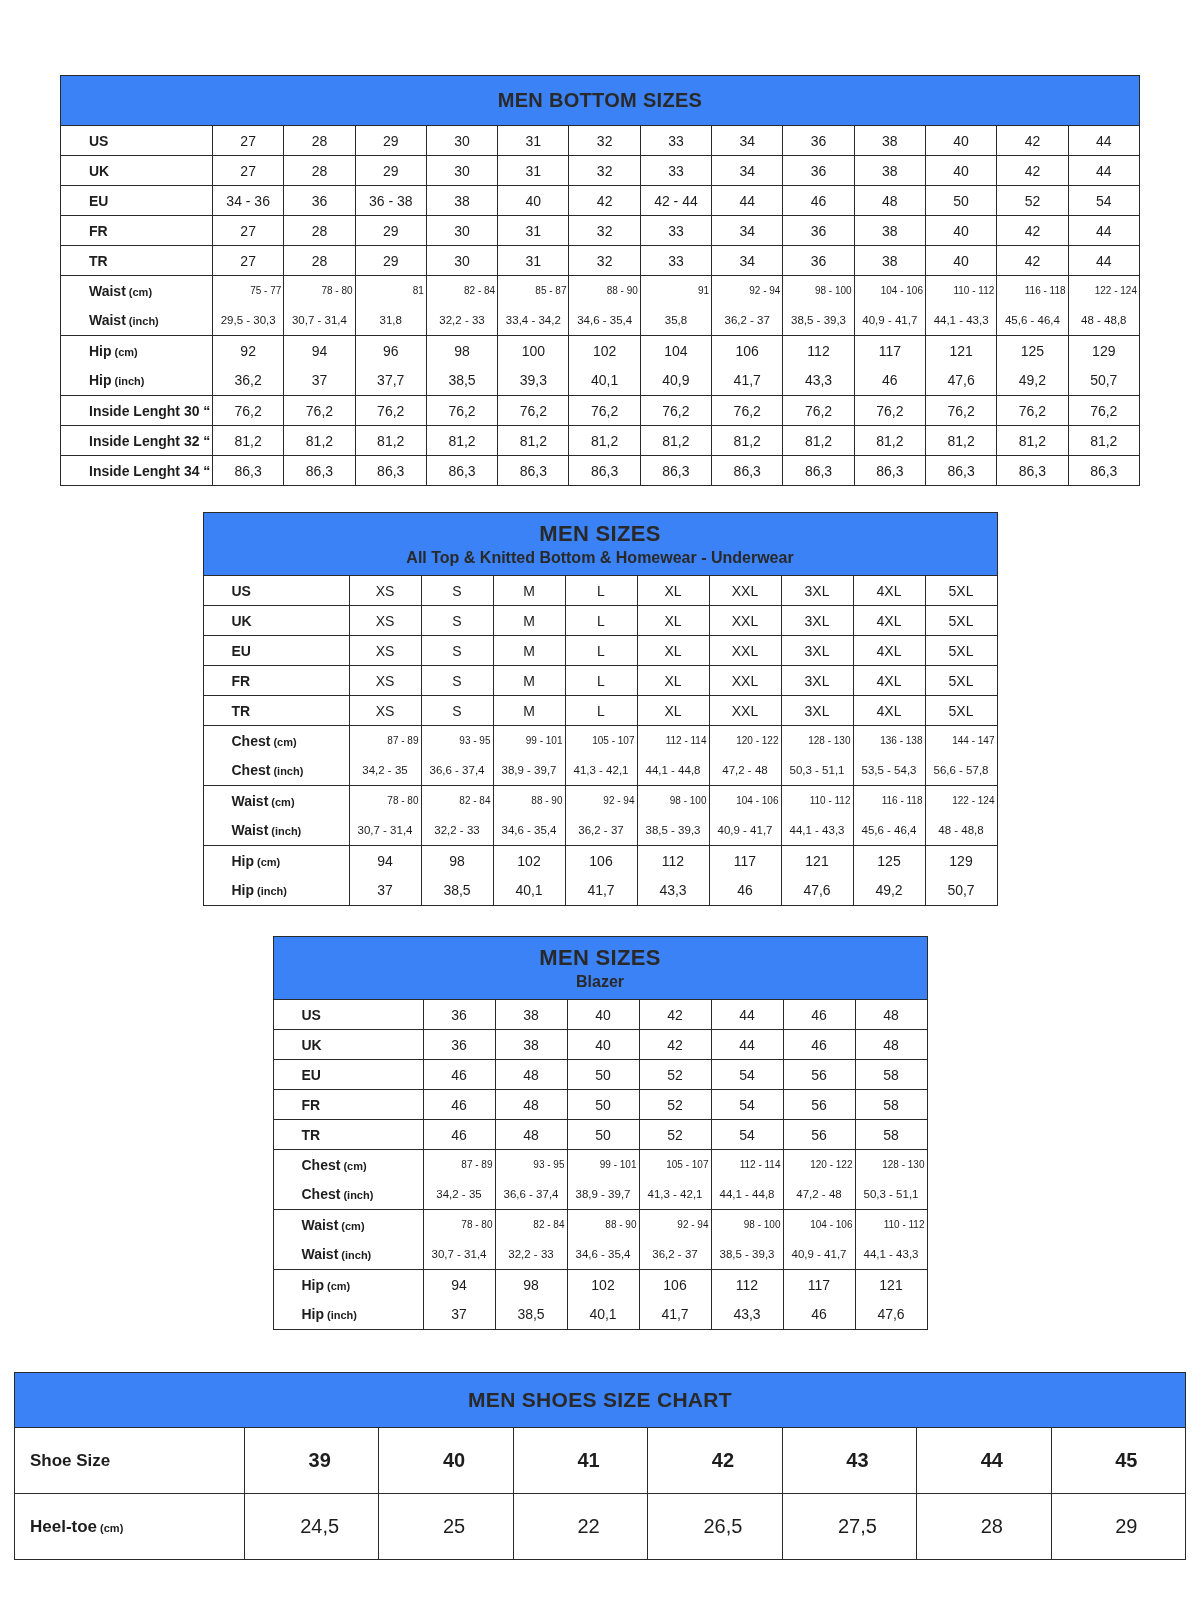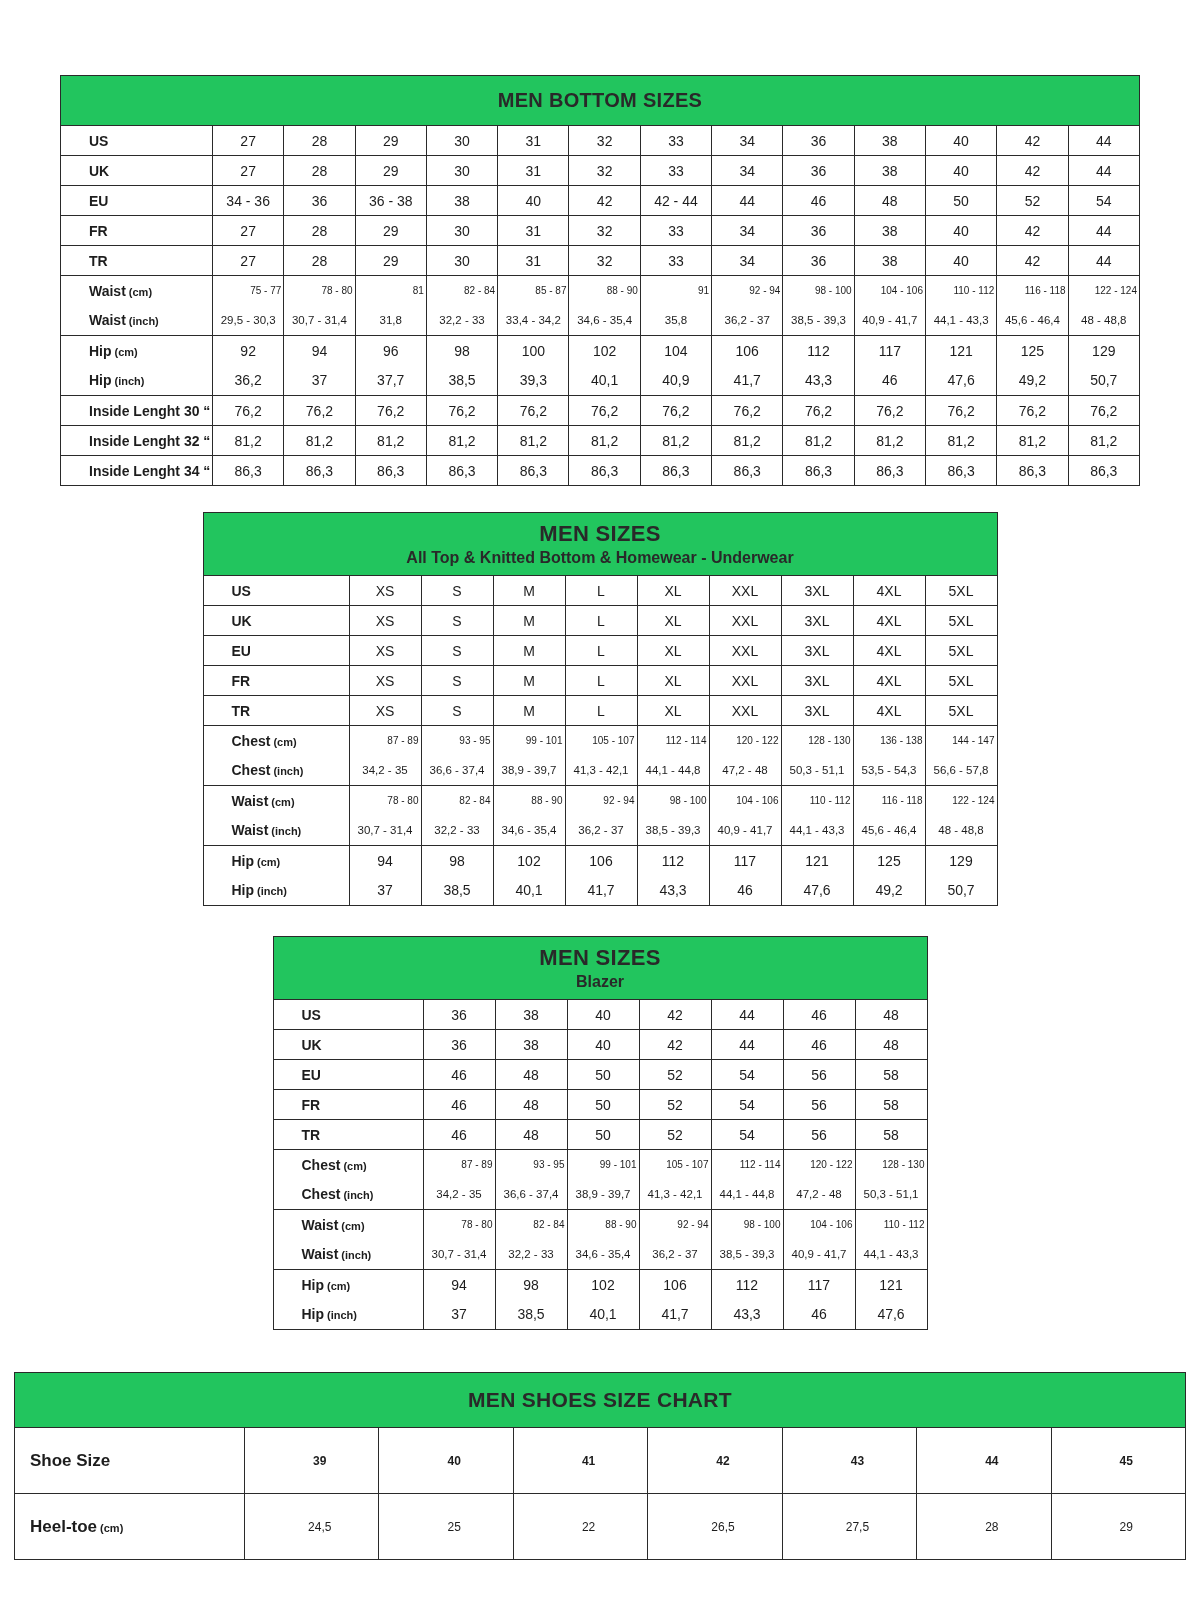--- a/index.html
+++ b/index.html
@@ -19,21 +19,21 @@
   .t-wrap[data-table="0"] { margin-bottom: 26px; }
   .t-wrap[data-table="1"] { margin-bottom: 30px; }
   .t-wrap[data-table="2"] { margin-bottom: 42px; }
 
   table.size-table {
     border-collapse: collapse;
     table-layout: fixed;
     border: 1px solid #2a2a2a;
   }
   th.title-cell {
-    background: #22c55e;
+    background: #3b82f6;
     border: 1px solid #2a2a2a;
     text-align: center;
     vertical-align: middle;
   }
   .tbl-title {
     font-size: 20px;
     font-weight: bold;
     color: #292929;
     letter-spacing: 0.3px;
   }
@@ -66,21 +66,21 @@
   .unit { font-size: 11px; font-weight: bold; margin-left: 3px; }
   tr.vals-md td.val-cell { font-size: 10px; text-align: right; }
   tr.vals-sm td.val-cell { font-size: 11.5px; }
 
   
   .table-0 .title-cell { padding: 13px 0; }
   .table-1 .title-cell, .table-2 .title-cell { padding: 8px 0; }
   .table-1 .tbl-title, .table-2 .tbl-title { font-size: 22px; }
   .table-3 .title-cell { padding: 15px 0; }
   .table-3 .tbl-title { font-size: 21px; }
-  .table-3 td { height: 66px; font-size: 12px; padding-left: 18px; }
+  .table-3 td { height: 66px; font-size: 20px; padding-left: 18px; }
   .table-3 td.label-cell { font-size: 17px; padding-left: 15px; }
   .table-3 tbody tr:first-child td.val-cell { font-weight: bold; }
 </style>
 </head>
 <body>
 
 <div class="page">
   <div class="t-wrap" data-table="0">
       <table class="size-table table-0" style="width: 1080px;">
         <colgroup>

